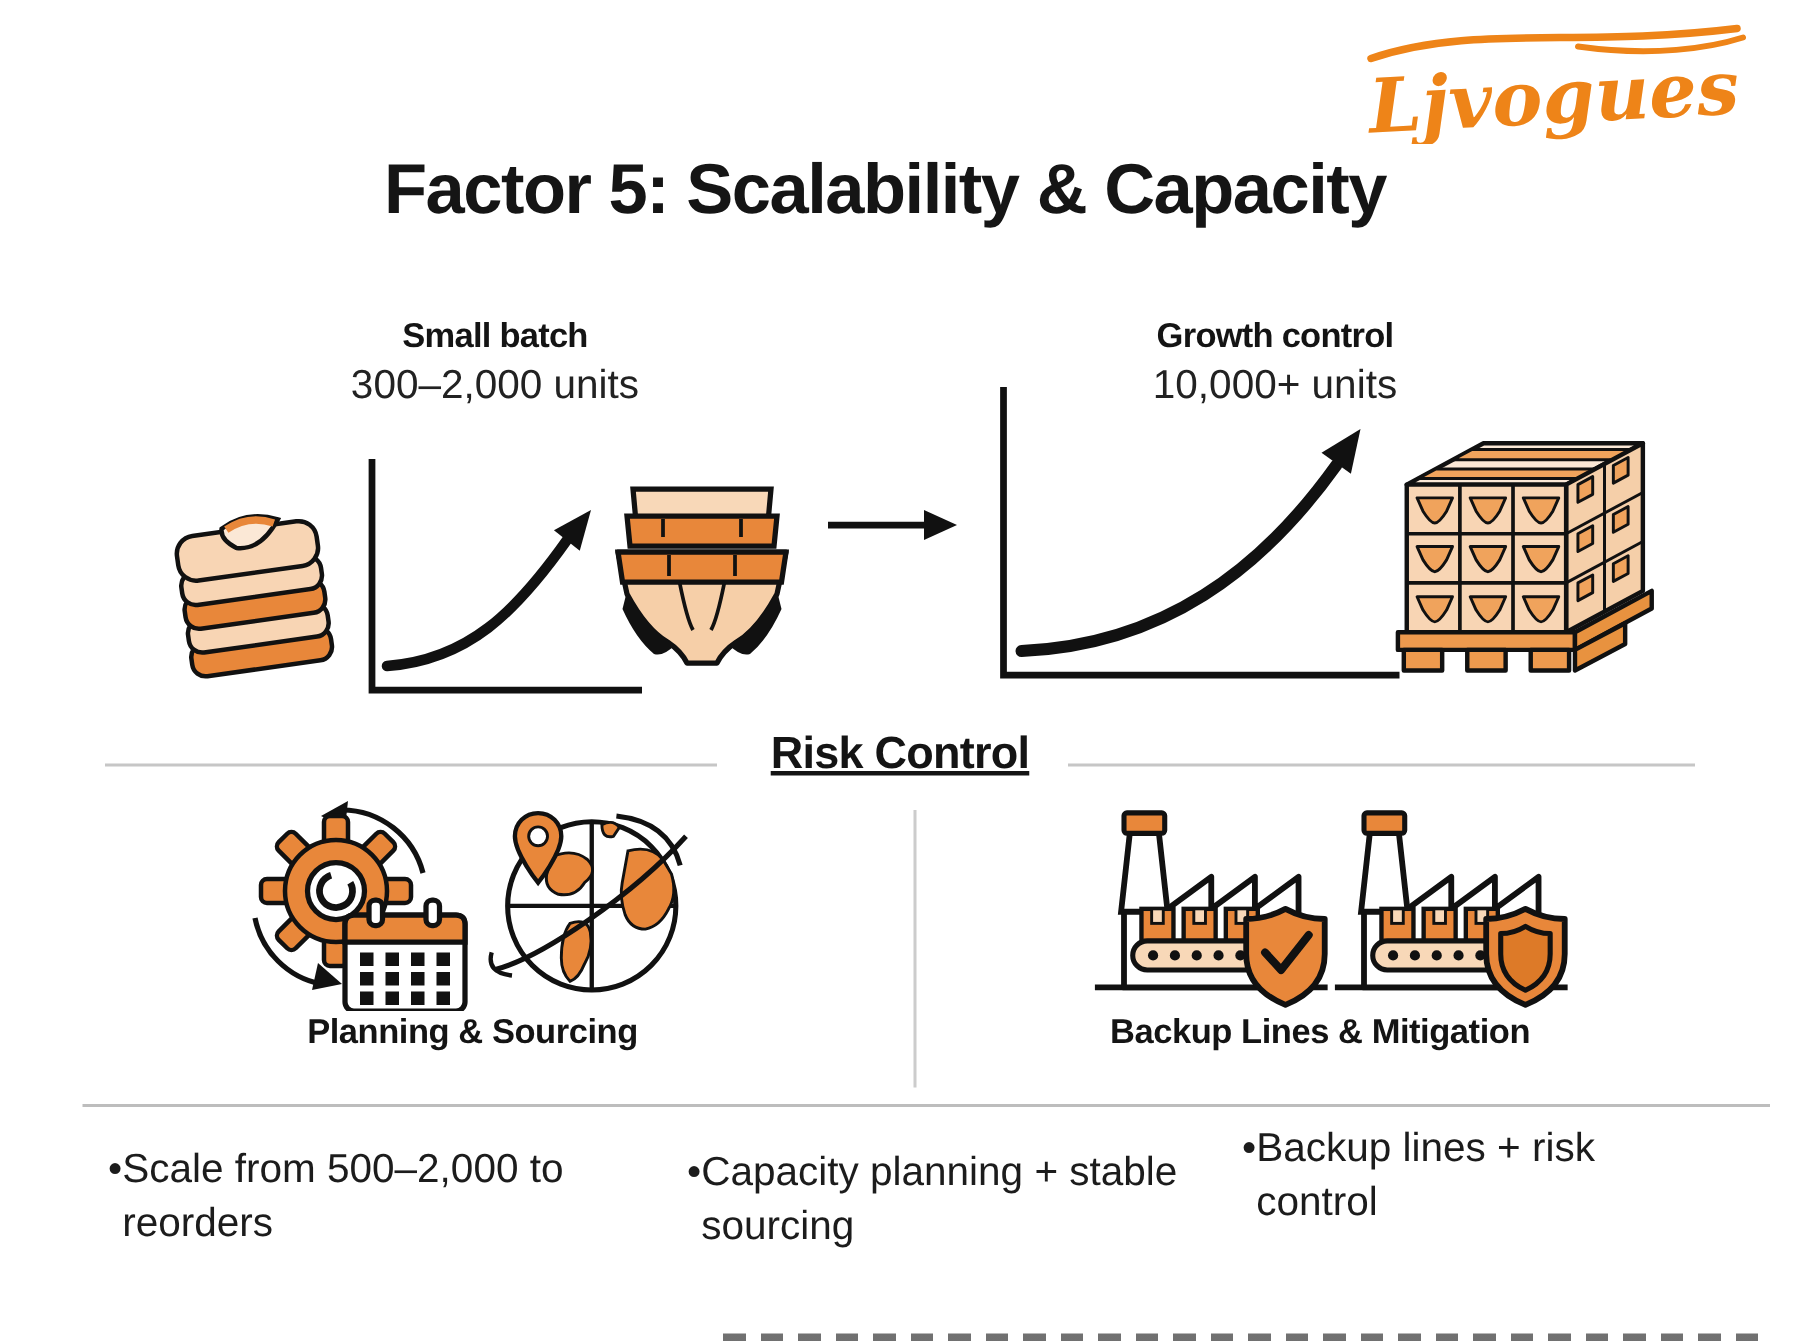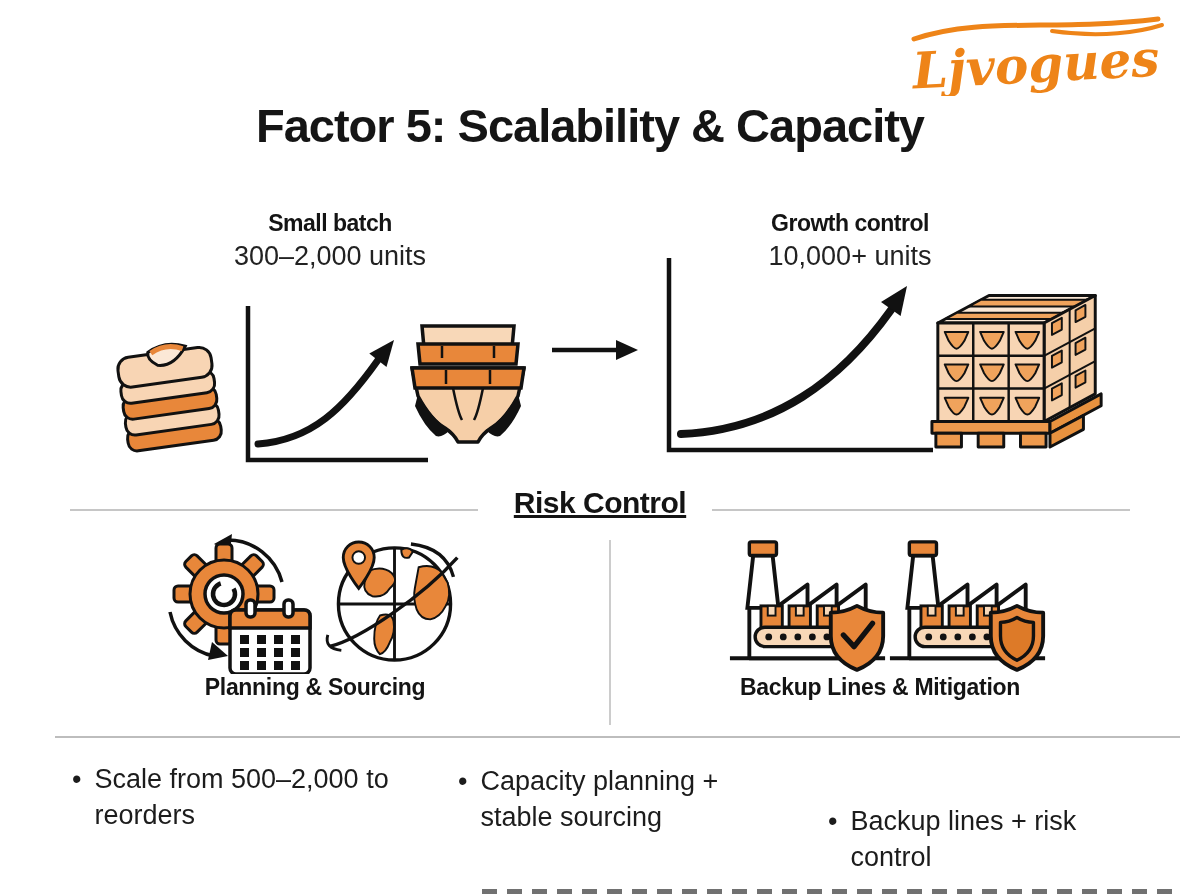--- a/index.html
+++ b/index.html
@@ -20,21 +20,21 @@
   .stage-left{left:130px;top:210px;}
   .stage-right{left:650px;top:210px;}
   
   .risk-heading{left:0;top:486px;width:1200px;text-align:center;
     font-size:30px;font-weight:800;color:#141414;letter-spacing:-0.5px;text-decoration:underline;}
   .hline{height:2px;background:#c6c6c6;}
   .vline{width:2px;background:#cccccc;}
   
   .group-label{font-size:23px;font-weight:700;color:#141414;text-align:center;letter-spacing:-0.3px;}
   
-  .bullet{display:flex;gap:13px;font-size:27px;line-height:1.32;color:#1c1c1c;}
+  .bullet{display:flex;gap:0;font-size:27px;line-height:1.32;color:#1c1c1c;}
   .dot{flex:0 0 auto;}
   .dot::before{content:"\2022";font-size:27px;}
   
   .bottom-artifact{left:482px;top:889px;width:700px;height:5px;opacity:.8;
     background:repeating-linear-gradient(90deg,#4d4d4d 0 15px,transparent 15px 25px);}
   svg{display:block;}
 </style>
 </head>
 <body>
 
@@ -274,18 +274,18 @@
 <div class="abs hline" style="left:55px;top:736px;width:1125px;background:#bdbdbd;"></div>
 
 <div class="abs bullet" style="left:72px;top:762px;width:345px;">
   <span class="dot"></span>
   <span>Scale from 500–2,000 to reorders</span>
 </div>
 <div class="abs bullet" style="left:458px;top:764px;width:330px;">
   <span class="dot"></span>
   <span>Capacity planning + stable sourcing</span>
 </div>
-<div class="abs bullet" style="left:828px;top:804px;width:290px;">
+<div class="abs bullet" style="left:828px;top:748px;width:290px;">
   <span class="dot"></span>
   <span>Backup lines + risk control</span>
 </div>
 
 <div class="abs bottom-artifact"></div>
 
 </body></html>

